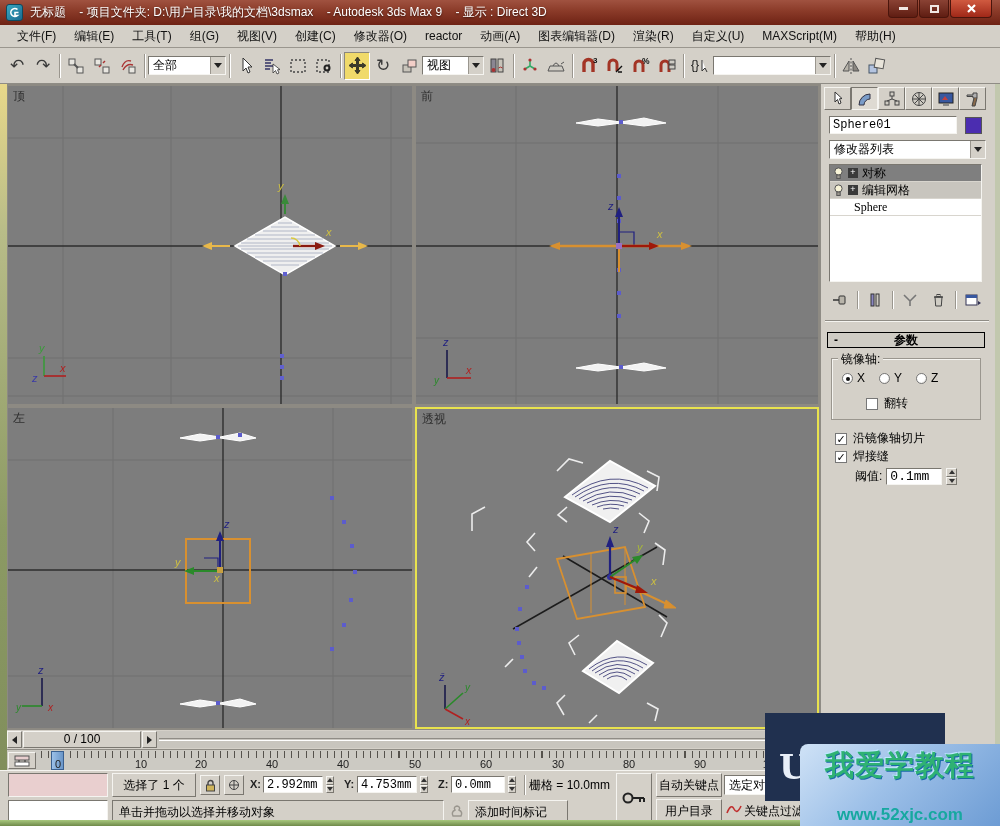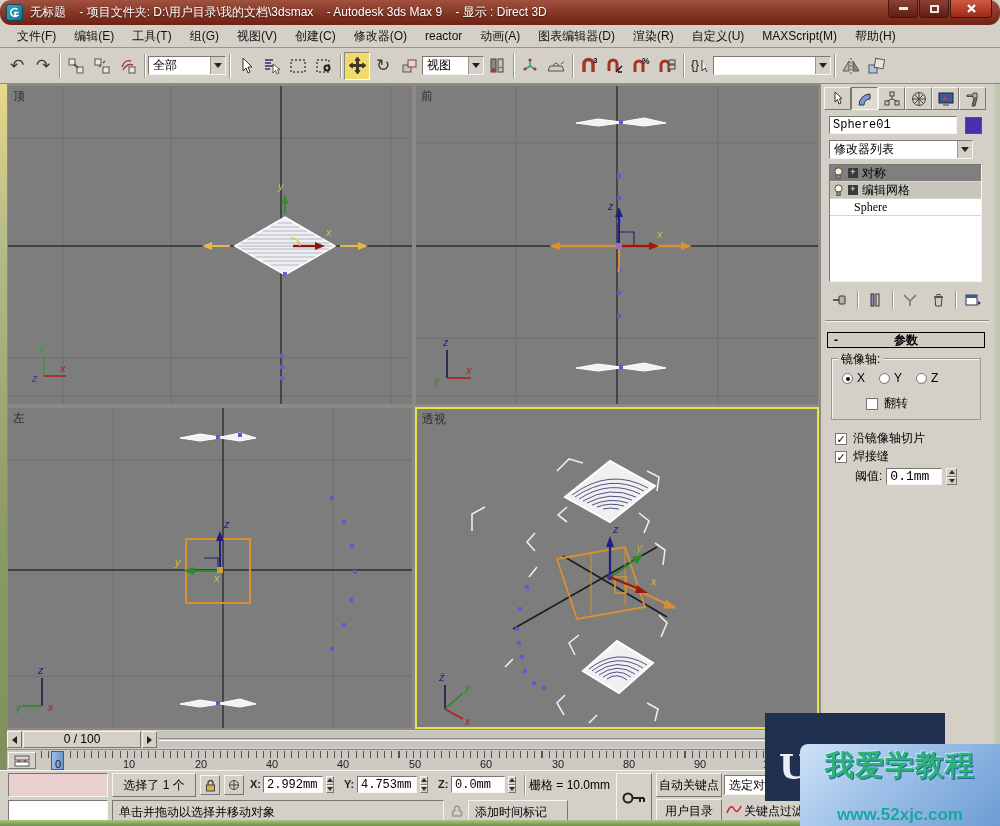--- a/index.html
+++ b/index.html
@@ -3,21 +3,21 @@
 <meta charset="utf-8">
 <style>
   * { margin:0; padding:0; box-sizing:border-box; }
   html,body { width:1000px; height:826px; overflow:hidden; }
   body { font-family:"Liberation Sans","DejaVu Sans",sans-serif; font-size:12px; }
   #screen { position:relative; width:1000px; height:826px; background:#d4d0c8; overflow:hidden; }
 
   
   .titlebar { position:absolute; left:0; top:0; width:1000px; height:25px;
     background:linear-gradient(180deg,#a05240 0%,#8a3a28 45%,#6e2214 100%);
-    display:flex; align-items:center; padding:0 6px; color:#fff;border-radius:11px; }
+    display:flex; align-items:center; padding:0 6px; color:#fff; }
   .app-icon { width:17px; height:17px; border-radius:3px; margin-right:7px;
     background:linear-gradient(135deg,#3aa8c0,#1a6a90); border:1px solid #0d4a60;
     display:flex; align-items:center; justify-content:center; }
   .app-icon svg { display:block; }
   .title-text { font-size:12px; text-shadow:0 1px 2px rgba(0,0,0,.6); white-space:pre; }
   .win-btns { position:absolute; right:8px; top:0; display:flex; }
   .wb { width:30px; height:18px; margin-left:1px; border:1px solid #4a150c;
     border-top:none; border-radius:0 0 4px 4px; background:linear-gradient(180deg,#8a4234,#5f1d12);
     display:flex; align-items:center; justify-content:center; }
   .wb.close { width:42px; background:linear-gradient(180deg,#d05a40,#a02818); }
@@ -654,21 +654,21 @@
         <svg width="16" height="16" viewBox="0 0 16 16">
             <path d="M2,4 L8,4 L8,2 L12,2 L12,7 L8,7 L8,5.5 L2,5.5 Z" fill="#b0b0b0" stroke="#444"></path>
             <path d="M9,7 L7,15 L10,15 L12,7" fill="#8a6a4a" stroke="#444"></path>
           </svg>
       </div>
     </div>
     <div class="cp-name-row">
       <input class="cp-name-input" value="Sphere01" style="">
       <div class="cp-swatch" style="background:#4b2db0"></div>
     </div>
-    <div class="cp-modlist dd" style="width:144px;height:19px">
+    <div class="cp-modlist dd" style="width:157px;height:19px">
       <span>修改器列表</span>
       <span class="arrowbox">
           <span class="tri-down"></span>
         </span>
     </div>
     <div class="stacklist">
       <div class="stackrow sel">
         <svg class="bulb" viewBox="0 0 11 13">
             <circle cx="5.5" cy="4.5" r="3.6" fill="#f8f4d8" stroke="#555"></circle>
             <rect x="3.8" y="8" width="3.4" height="3.5" fill="#9a968e" stroke="#555"></rect>
@@ -791,21 +791,21 @@
       <svg width="16" height="12" viewBox="0 0 16 12">
           <rect x="1" y="1" width="14" height="4" fill="#e9cfcf" stroke="#555"></rect>
           <rect x="1" y="7" width="14" height="4" fill="#fff" stroke="#555"></rect>
           <path d="M5,5 L5,7 M11,7 L11,5" stroke="#333"></path>
         </svg>
     </div>
     <div class="ruler">
       <div class="ruler-ticks"></div>
       <div class="time-handle"></div>
       <span class="ruler-num" style="left:17px">0</span>
-      <span class="ruler-num" style="left:88px">10</span>
+      <span class="ruler-num" style="left:100px">10</span>
       <span class="ruler-num" style="left:160px">20</span>
       <span class="ruler-num" style="left:231px">40</span>
       <span class="ruler-num" style="left:302px">40</span>
       <span class="ruler-num" style="left:374px">50</span>
       <span class="ruler-num" style="left:445px">60</span>
       <span class="ruler-num" style="left:517px">30</span>
       <span class="ruler-num" style="left:588px">80</span>
       <span class="ruler-num" style="left:659px">90</span>
       <span class="ruler-num" style="left:731px">100</span>
     </div>

